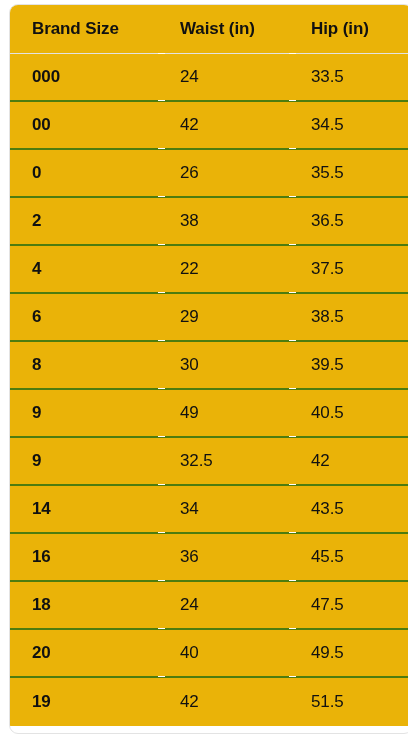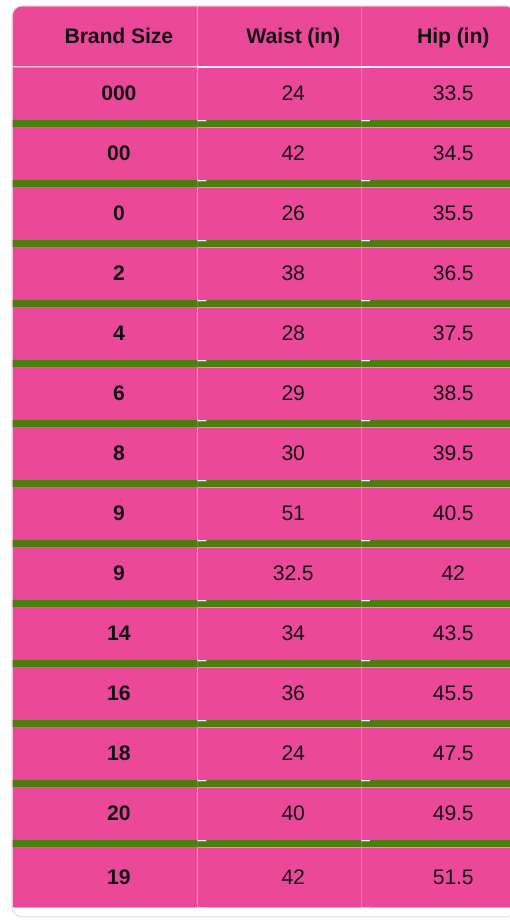--- a/index.html
+++ b/index.html
@@ -34,46 +34,46 @@
     border-spacing: 0;
     table-layout: fixed;
   }
 
   table.size-table col.col-brand { width: 148px; }
   table.size-table col.col-waist { width: 131px; }
   table.size-table col.col-hip   { width: 125px; }
 
   table.size-table th,
   table.size-table td {
-    text-align: center;
+    text-align: left;
     vertical-align: middle;
     padding: 0 0 0 22px;
     box-sizing: border-box;
-    background: #ec4899;
+    background: #eab308;
     color: #111111;
   }
 
   table.size-table thead th {
     height: 49px;
     font-size: 17px;
     font-weight: bold;
     letter-spacing: -0.1px;
     border-bottom: 1px solid #e3e3e3;
   }
 
   
   table.size-table thead th.c1,
   table.size-table tbody td.c1 { margin-right: 6px; }
 
   table.size-table tbody td {
     height: 48px;
     font-size: 17px;
     font-weight: normal;
     letter-spacing: -0.1px;
-    border-bottom: 6px solid #4d7c0f;
+    border-bottom: 2px solid #4d7c0f;
   }
 
   table.size-table tbody td.c1 {
     font-weight: bold;
   }
 
   
   table.size-table thead th.c2,
   table.size-table thead th.c3,
   table.size-table tbody td.c2,
@@ -131,36 +131,36 @@
           <td class="c2">26</td>
           <td class="c3">35.5</td>
         </tr>
         <tr>
           <td class="c1">2</td>
           <td class="c2">38</td>
           <td class="c3">36.5</td>
         </tr>
         <tr>
           <td class="c1">4</td>
-          <td class="c2">28</td>
+          <td class="c2">22</td>
           <td class="c3">37.5</td>
         </tr>
         <tr>
           <td class="c1">6</td>
           <td class="c2">29</td>
           <td class="c3">38.5</td>
         </tr>
         <tr>
           <td class="c1">8</td>
           <td class="c2">30</td>
           <td class="c3">39.5</td>
         </tr>
         <tr>
           <td class="c1">9</td>
-          <td class="c2">51</td>
+          <td class="c2">49</td>
           <td class="c3">40.5</td>
         </tr>
         <tr>
           <td class="c1">9</td>
           <td class="c2">32.5</td>
           <td class="c3">42</td>
         </tr>
         <tr>
           <td class="c1">14</td>
           <td class="c2">34</td>

